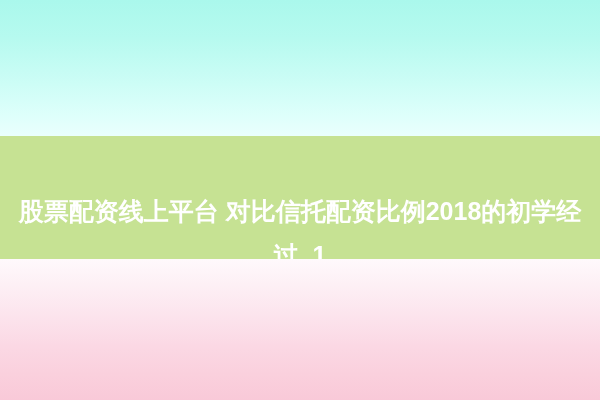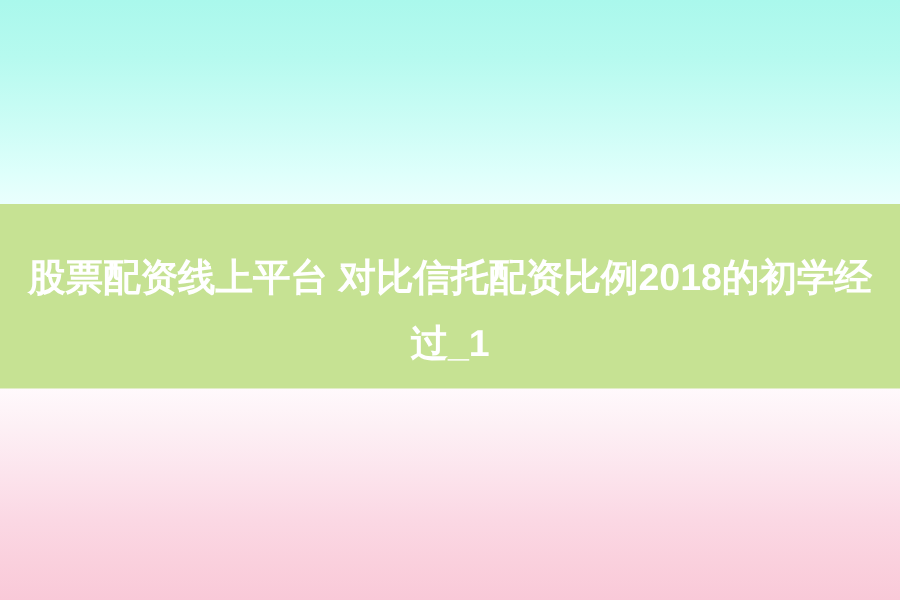--- a/index.html
+++ b/index.html
@@ -32,21 +32,21 @@
 
   
   .band-title {
     position: absolute;
     left: 0;
     top: 136px;
     width: 600px;
     height: 141px;
     background: #c6e293;
     display: flex;
-    align-items: center;
+    align-items: flex-end;
     justify-content: center;
   }
 
   .title-text {
     width: 572px;
     margin: 0;
     padding: 0;
     text-align: center;
     color: #ffffff;
     font-family: "Liberation Sans", "DejaVu Sans", sans-serif;

